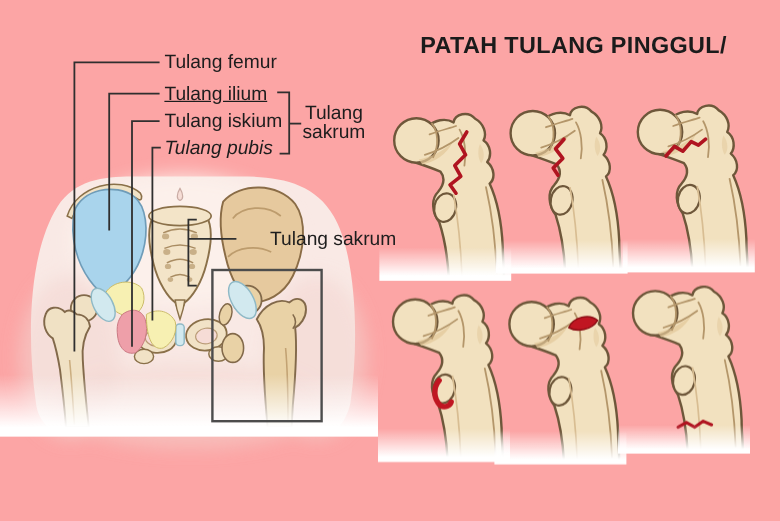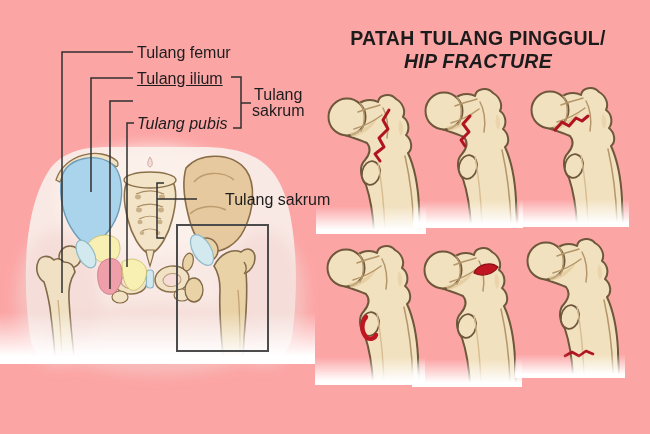--- a/index.html
+++ b/index.html
@@ -191,25 +191,25 @@
       <g transform="translate(515,228)">
         <use href="#femur-shape"></use>
         <polyline points="50,128 57,124 64,128 71,123 78,126" fill="none" stroke="#b01420" stroke-width="2.6" stroke-linejoin="round" stroke-linecap="round"></polyline>
         <rect x="0" y="126" width="110" height="24" fill="url(#fadeW)"></rect>
       </g>
     </g>
   </svg>
 
   <div id="title">
     <div class="t1">PATAH TULANG PINGGUL/</div>
-    <div class="t2">HIP FRACTURE</div>
   </div>
 
   <div class="lbl" id="lbl-femur">Tulang femur</div>
   <div class="lbl" id="lbl-ilium">Tulang ilium</div>
+  <div class="lbl" id="lbl-iskium">Tulang iskium</div>
   <div class="lbl" id="lbl-pubis">Tulang pubis</div>
   <div class="lbl" id="lbl-pinggul">
     <div>Tulang</div>
     <div>sakrum</div>
   </div>
   <div class="lbl" id="lbl-sakrum">Tulang sakrum</div>
 
 </div>
 
 </body></html>

